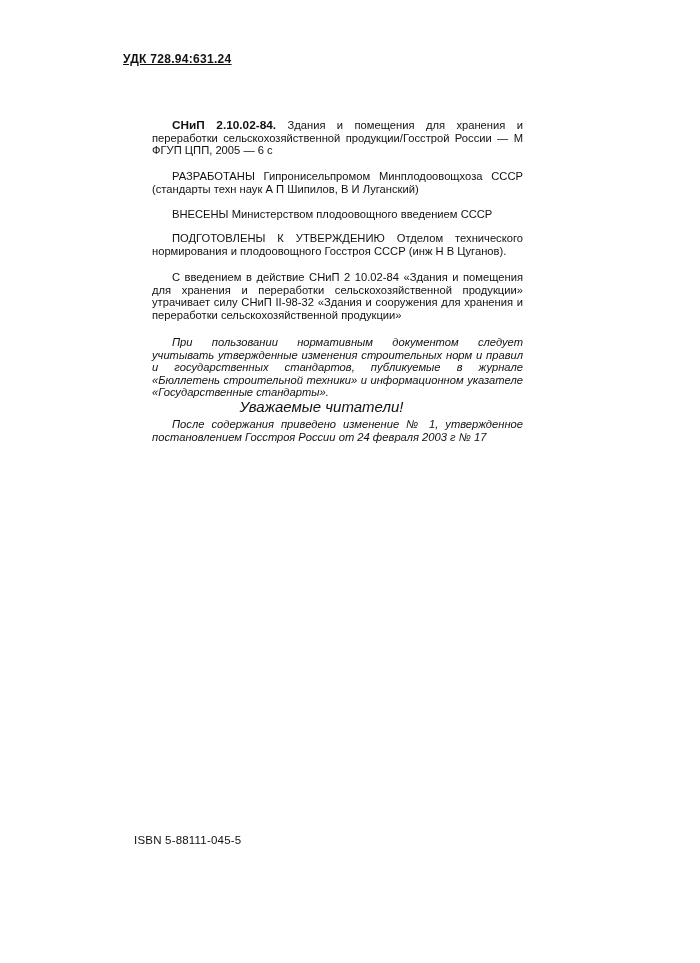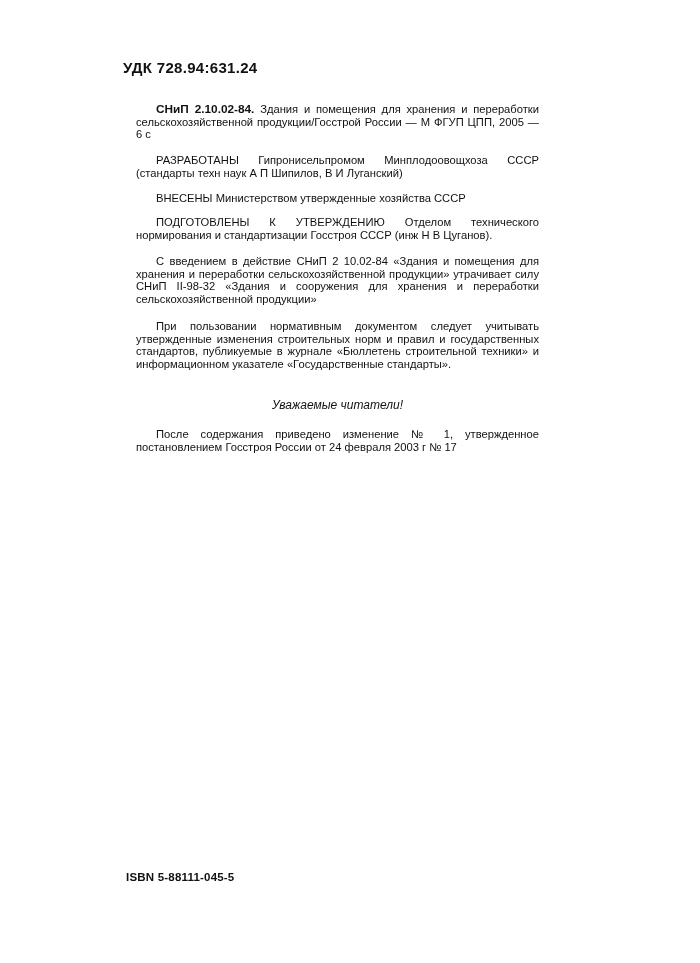--- a/index.html
+++ b/index.html
@@ -1,53 +1,53 @@
 <!DOCTYPE html>
 <html><head>
 <meta charset="utf-8">
 <style>
   html, body { margin:0; padding:0; background:#ffffff; }
   body { width:700px; height:963px; position:relative; overflow:hidden;
          font-family:"Liberation Sans", sans-serif; color:#111; }
-  .udk { position:absolute; left:123px; top:59px; font-weight:bold; font-size:15px; letter-spacing:0.3px; }
+  .udk { position:absolute; left:123px; top:52px; font-weight:bold; font-size:12px; letter-spacing:0.3px;text-decoration:underline; }
   .block { position:absolute; left:136px; width:403px; font-size:11.2px; line-height:12.6px; text-align:justify; }
-  .p { text-indent:20px; margin:0; }
+  .p { text-indent:20px; margin:16px; }
   .b { font-weight:bold; font-size:11.8px; }
-  .it { }
-  .center { position:absolute; left:136px; width:403px; text-align:center; font-style:italic; font-size:12px; }
-  .isbn { position:absolute; left:126px; top:834px; font-weight:bold; font-size:11.5px; letter-spacing:0.2px;margin-top:37px; }
+  .it { font-style:italic; }
+  .center { position:absolute; left:120px; width:403px; text-align:center; font-style:italic; font-size:15px; }
+  .isbn { position:absolute; left:134px; top:834px; font-weight:normal; font-size:11.5px; letter-spacing:0.2px; }
 </style>
 </head>
 <body>
 
 <div class="udk">УДК 728.94:631.24</div>
 
 <div class="block" style="top:103px;">
   <p class="p"><span class="b">СНиП 2.10.02-84.</span><span> Здания и помещения для хранения и переработки сельскохозяйственной продукции/Госстрой России — М ФГУП ЦПП, 2005 — 6 с</span></p>
 </div>
 
 <div class="block" style="top:154px;">
   <p class="p">РАЗРАБОТАНЫ Гипронисельпромом Минплодоовощхоза СССР (стандарты техн наук А П Шипилов, В И Луганский)</p>
 </div>
 
 <div class="block" style="top:192px;">
-  <p class="p">ВНЕСЕНЫ Министерством утвержденные хозяйства СССР</p>
+  <p class="p">ВНЕСЕНЫ Министерством плодоовощного введением СССР</p>
 </div>
 
 <div class="block" style="top:216px;">
-  <p class="p">ПОДГОТОВЛЕНЫ К УТВЕРЖДЕНИЮ Отделом технического нормирования и стандартизации Госстроя СССР (инж Н В Цуганов).</p>
+  <p class="p">ПОДГОТОВЛЕНЫ К УТВЕРЖДЕНИЮ Отделом технического нормирования и плодоовощного Госстроя СССР (инж Н В Цуганов).</p>
 </div>
 
 <div class="block" style="top:255px;">
   <p class="p">С введением в действие СНиП 2 10.02-84 «Здания и помещения для хранения и переработки сельскохозяйственной продукции» утрачивает силу СНиП II-98-32 «Здания и сооружения для хранения и переработки сельскохозяйственной продукции»</p>
 </div>
 
 <div class="block it" style="top:320px;">
   <p class="p">При пользовании нормативным документом следует учитывать утвержденные изменения строительных норм и правил и государственных стандартов, публикуемые в журнале «Бюллетень строительной техники» и информационном указателе «Государственные стандарты».</p>
 </div>
 
 <div class="center" style="top:398px;">Уважаемые читатели!</div>
 
-<div class="block" style="top:428px;">
+<div class="block" style="top:402px;font-style:italic;">
   <p class="p">После содержания приведено изменение № 1, утвержденное постановлением Госстроя России от 24 февраля 2003 г № 17</p>
 </div>
 
 <div class="isbn">ISBN 5-88111-045-5</div>
 
 </body></html>

